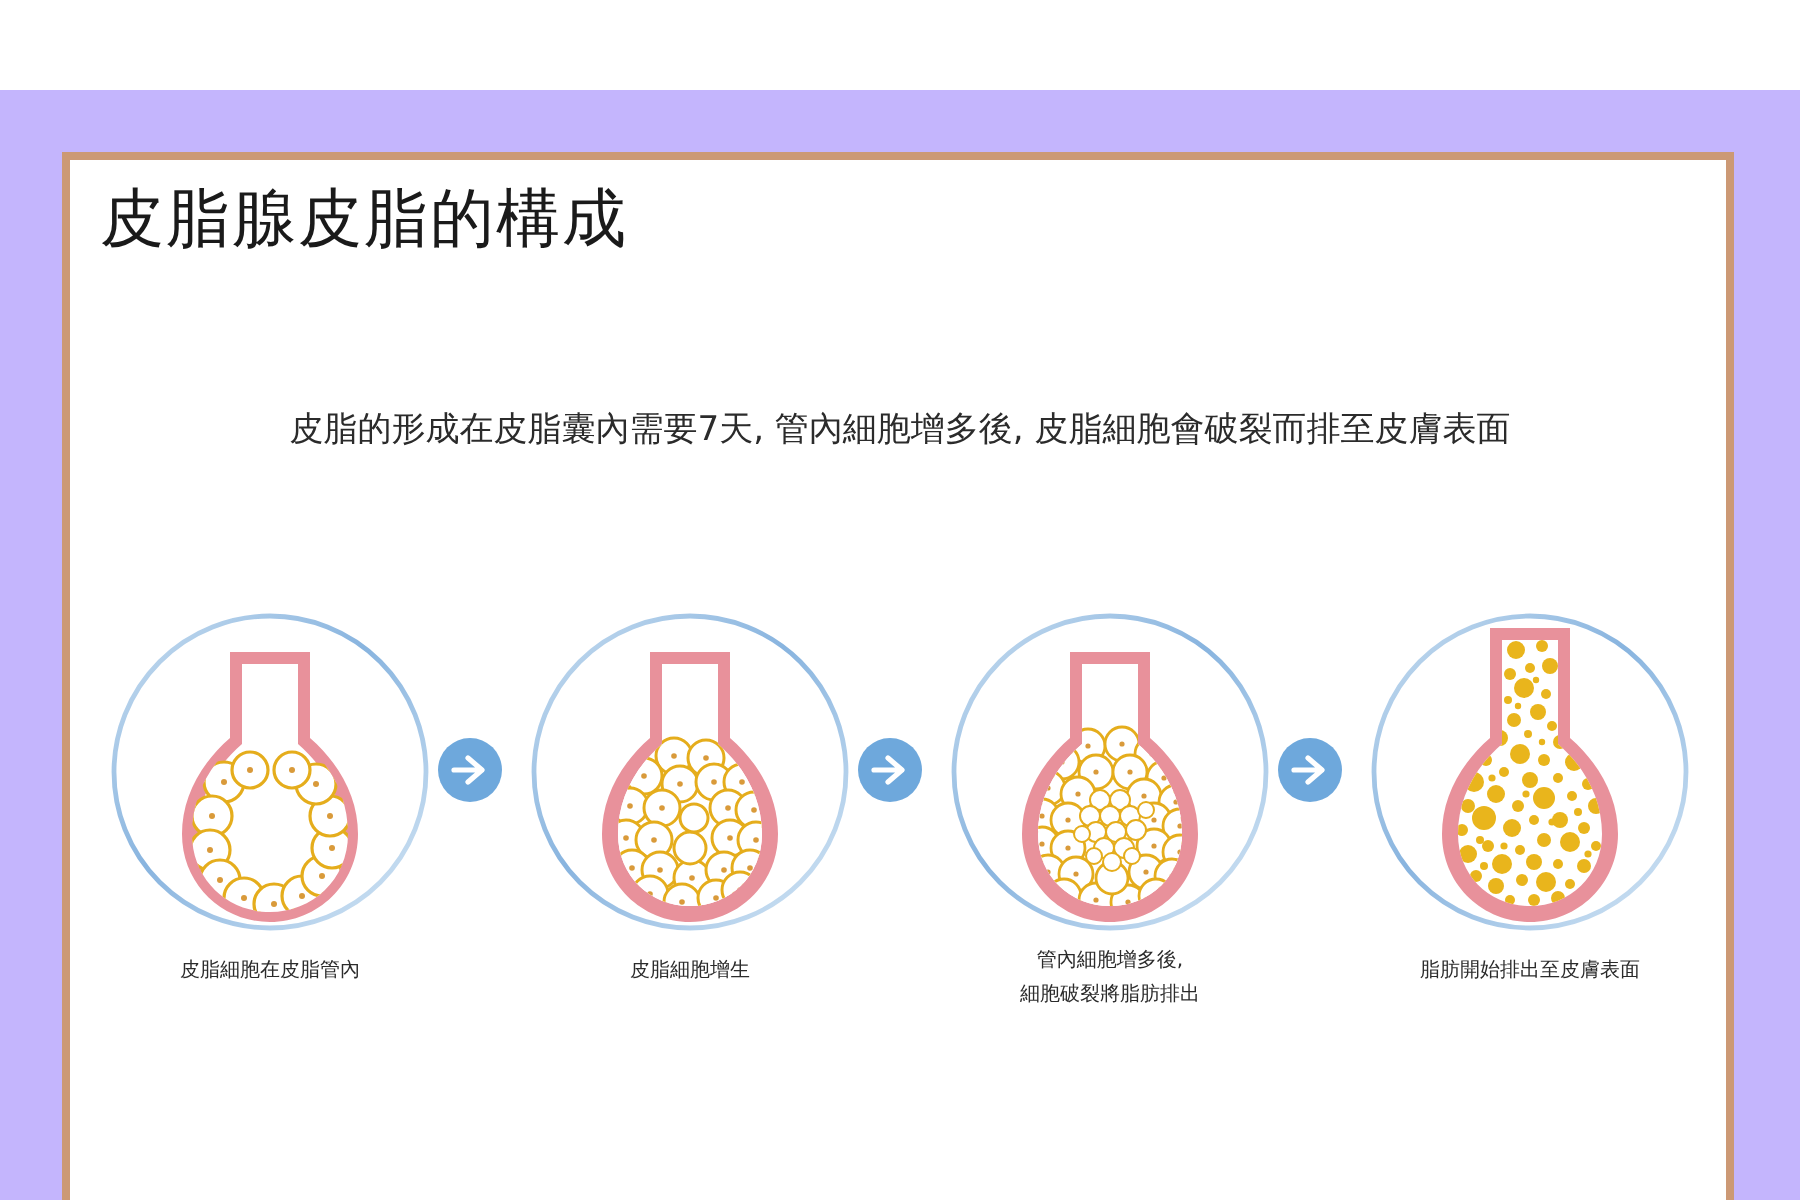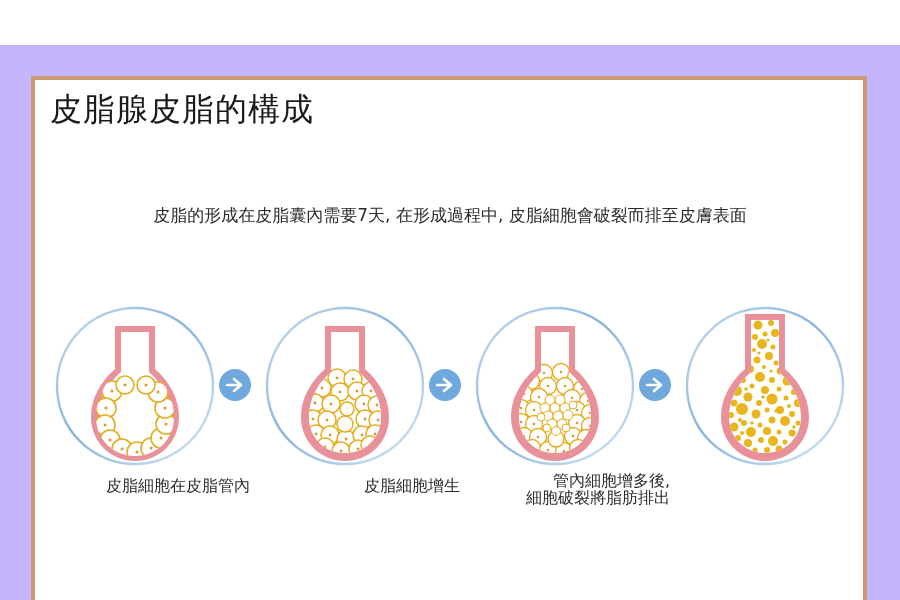--- a/index.html
+++ b/index.html
@@ -82,37 +82,37 @@
     top: 74px;
     width: 36px;
     height: 36px;
   }
   .arrow svg { display: block; width: 36px; height: 36px; }
 
   .caption {
     position: absolute;
     top: 432px;
     width: 230px;
-    text-align: right;
-    font-size: 16px;
+    text-align: center;
+    font-size: 10px;
     line-height: 17px;
     color: #2b2b2b;
     white-space: pre-line;
   }
 </style>
 </head>
 <body>
 
 <div id="slide">
 
   <div id="frame"></div>
 
   <div id="title">皮脂腺皮脂的構成</div>
 
-  <div id="subtitle">皮脂的形成在皮脂囊內需要7天, 在形成過程中, 皮脂細胞會破裂而排至皮膚表面</div>
+  <div id="subtitle">皮脂的形成在皮脂囊內需要7天, 管內細胞增多後, 皮脂細胞會破裂而排至皮膚表面</div>
 
   <div id="stages">
 
     <div class="stage" style="left:42px;">
       <svg class="stage-svg" viewBox="0 0 186 186" xmlns="http://www.w3.org/2000/svg">
         <defs>
           <linearGradient id="ring1" x1="0" y1="0" x2="1" y2="1">
             <stop offset="0%" stop-color="#c9def0"></stop>
             <stop offset="45%" stop-color="#88b4df"></stop>
             <stop offset="100%" stop-color="#d6e7f5"></stop>
@@ -434,14 +434,15 @@
         </g>
       </svg>
     </div>
 
   </div>
 
   <div class="caption" style="left:20px;">皮脂細胞在皮脂管內</div>
   <div class="caption" style="left:440px;top:427px;">管內細胞增多後,
 細胞破裂將脂肪排出</div>
   <div class="caption" style="left:230px;">皮脂細胞增生</div>
+  <div class="caption" style="left:650px;">脂肪開始排出至皮膚表面</div>
 
 </div>
 
 </body></html>

